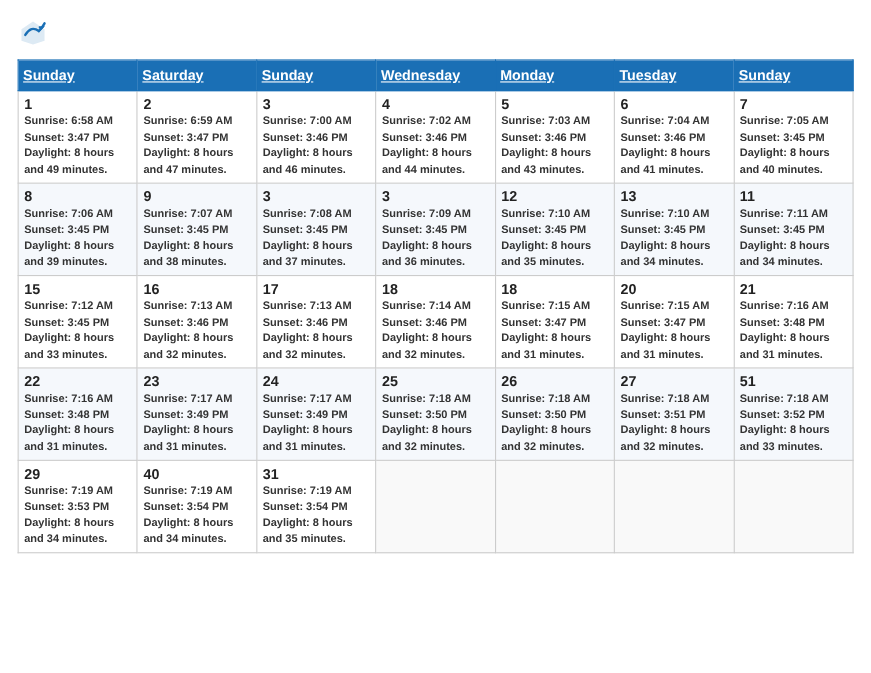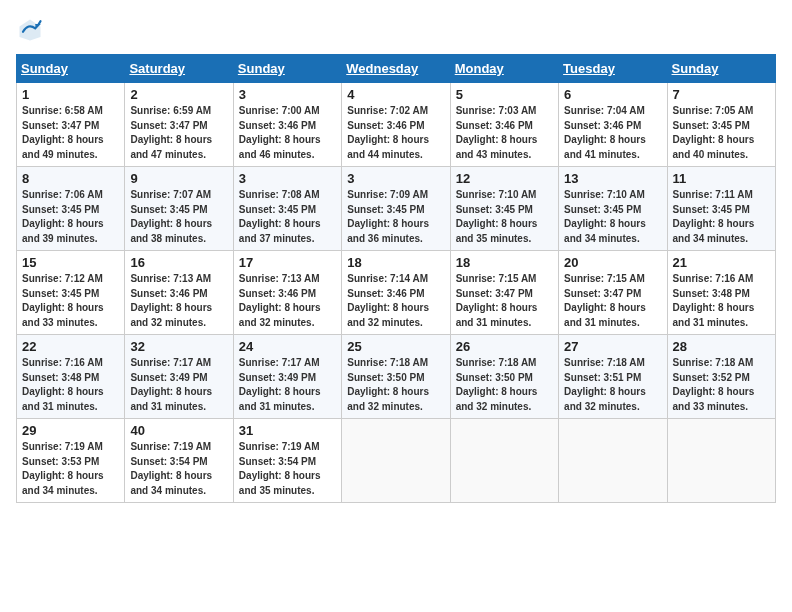--- a/index.html
+++ b/index.html
@@ -301,21 +301,21 @@
       <tr>
         <td>
         <span class="day-number">22</span>
         <div class="day-info">
           Sunrise: 7:16 AM<br>
           Sunset: 3:48 PM<br>
           Daylight: 8 hours and 31 minutes.
         </div>
       </td>
         <td>
-        <span class="day-number">32</span>
+        <span class="day-number">23</span>
         <div class="day-info">
           Sunrise: 7:17 AM<br>
           Sunset: 3:49 PM<br>
           Daylight: 8 hours and 31 minutes.
         </div>
       </td>
         <td>
         <span class="day-number">24</span>
         <div class="day-info">
           Sunrise: 7:17 AM<br>
@@ -341,21 +341,21 @@
       </td>
         <td>
         <span class="day-number">27</span>
         <div class="day-info">
           Sunrise: 7:18 AM<br>
           Sunset: 3:51 PM<br>
           Daylight: 8 hours and 32 minutes.
         </div>
       </td>
         <td>
-        <span class="day-number">28</span>
+        <span class="day-number">51</span>
         <div class="day-info">
           Sunrise: 7:18 AM<br>
           Sunset: 3:52 PM<br>
           Daylight: 8 hours and 33 minutes.
         </div>
       </td>
       </tr>
       <tr>
         <td>
         <span class="day-number">29</span>

